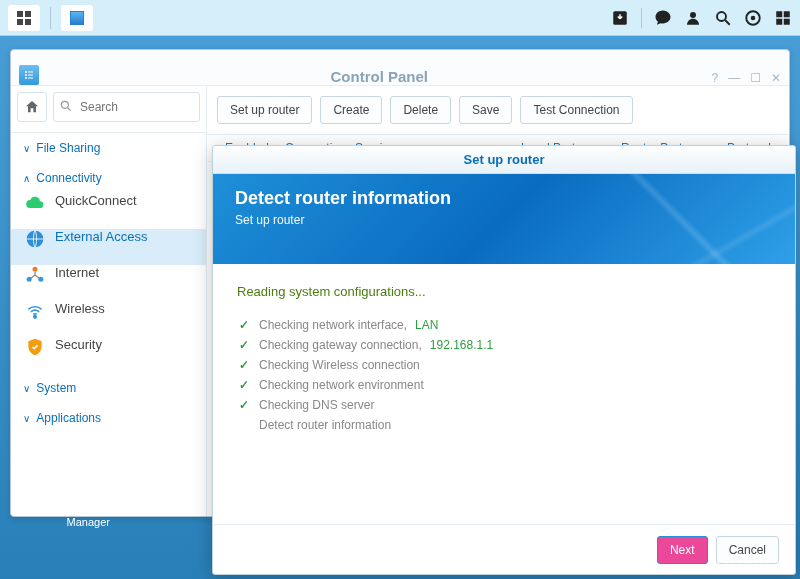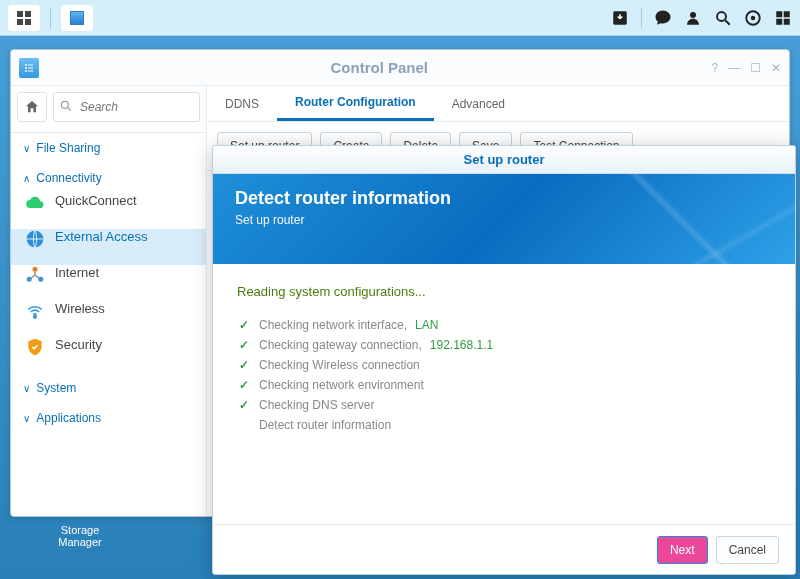--- a/index.html
+++ b/index.html
@@ -12,31 +12,31 @@
   .grid-ico { display:grid; grid-template-columns:6px 6px; grid-template-rows:6px 6px; gap:2px; }
   .grid-ico span{background:#444;}
   .topbar-divider { width: 1px; height: 22px; background: #a8c8dc; margin: 0 6px; }
   .task-app { width: 32px; height: 26px; background: #fff; display:flex; align-items:center; justify-content:center; border-radius:3px;}
   .task-app .win { width:14px; height:14px; border:1px solid #2980ce; background:linear-gradient(#5bb4f0,#2980ce); position:relative;}
   .topbar-right { margin-left: auto; display: flex; align-items: center; gap: 12px; }
   .topbar-right svg{width:18px;height:18px;fill:#222;}
   .vdiv{width:1px;height:20px;background:#a8c8dc;}
 
   .window { position: absolute; left: 10px; top: 49px; width: 780px; height: 468px; background: #fff; border: 1px solid #b4c8d8; border-radius: 4px; box-shadow: 0 2px 6px rgba(0,0,0,0.15); display: flex; flex-direction: column; }
-  .titlebar { height: 36px; display: flex; align-items: center; padding: 0 8px; background: #fafcfd; border-bottom: 1px solid #e6eef4; border-radius: 4px 4px 0 0; }
+  .titlebar { height: 36px; display: flex; align-items: flex-end; padding: 0 8px; background: #fafcfd; border-bottom: 1px solid #e6eef4; border-radius: 4px 4px 0 0; }
   .titlebar .appicon { width: 20px; height:20px; background: linear-gradient(#6cbef2,#3498db); border-radius:2px; margin-right:8px; display:flex; align-items:center; justify-content:center;}
   .titlebar .title { flex: 1; text-align: center; color: #8aa3b8; font-size: 15px; font-weight: bold; }
   .win-controls { display: flex; gap: 10px; color: #aab8c4; font-size: 12px; }
 
   .body { flex: 1; display: flex; overflow: hidden; }
   .sidebar { width: 196px; border-right: 1px solid #e6eef4; display:flex; flex-direction:column; }
   .sidebar-header { display: flex; align-items: center; gap: 6px; padding: 6px 6px 10px; border-bottom:1px solid #e6eef4;}
   .home-btn { width: 30px; height: 30px; border: 1px solid #d8e2ea; border-radius: 3px; display:flex; align-items:center; justify-content:center; background:#fff; }
   .search-wrap { flex:1; position: relative; }
-  .search-input { width: 100%; height: 30px; padding: 0 8px 0 26px; border: 1px solid #d8e2ea; border-radius: 3px; font-size: 12px; color:#666;font-style:italic; }
+  .search-input { width: 100%; height: 30px; padding: 0 8px 0 26px; border: 1px solid #d8e2ea; border-radius: 3px; font-size: 12px; color:#666; }
   .search-ico { position: absolute; left: 6px; top: 7px; }
 
   .section-title { display:flex; align-items:center; gap:6px; padding: 8px 12px; color:#0a6fb8; font-size:12px; cursor:pointer;}
   .section-title .chev{font-size:10px;}
   .nav-item { display:flex; gap:10px; height:36px; padding:0 14px; font-size:13px; color:#444; cursor:pointer;}
   .nav-item.active { background:#d8edf9; color:#0a6fb8; }
   .nico { width:20px; height:20px; display:flex; align-items:center; justify-content:center; }
 
   .content { flex:1; display:flex; flex-direction:column; position:relative; }
   .tabs { display:flex; border-bottom:1px solid #e6eef4; height:36px; align-items:stretch; }
@@ -61,21 +61,21 @@
   .check-item{display:flex; align-items:center; gap:8px; padding:3px 0; font-size:12px; color:#888;}
   .check-item .val{color:#2e9e3f;}
   .chk{width:14px;height:14px;display:flex;align-items:center;justify-content:center;}
   .chk.ok{color:#2e9e3f;font-weight:bold;}
   .chk.pending{display:grid;grid-template-columns:5px 5px;grid-template-rows:5px 5px;gap:1px;}
   .chk.pending span{background:#b8c4cc;}
   .chk.pending span:first-child{background:#6fa8d8;}
   .dialog-footer{height:50px;border-top:1px solid #e6eef4;display:flex;align-items:center;justify-content:flex-end;gap:8px;padding:0 16px;}
   .btn-primary{background:#ec4899;color:#fff;border-color:#1e8fd8;}
 
-  .desktop-icon { position:absolute; left:50px; top:524px; text-align:center; color:#fff; font-size:11px; width:60px;}
+  .desktop-icon { position:absolute; left:50px; top:504px; text-align:right; color:#fff; font-size:11px; width:60px;}
   .watermark { position:absolute; right:12px; bottom:8px; color:rgba(255,255,255,0.4); font-size:18px; font-style:italic; letter-spacing:1px;margin-left:41px;}
 </style>
 </head>
 <body>
 
 <div class="topbar">
   <div class="topbar-left">
     <div class="app-btn grid">
       <div class="grid-ico">
           <span></span>
@@ -215,25 +215,20 @@
           <span class="chev">∨</span>
           <span>System</span>
         </div>
       <div class="section-title">
           <span class="chev">∨</span>
           <span>Applications</span>
         </div>
     </div>
 
     <div class="content">
-      <div class="tabs">
-        <div class="tab">DDNS</div>
-        <div class="tab active">Router Configuration</div>
-        <div class="tab">Advanced</div>
-      </div>
       <div class="toolbar">
         <button class="btn">Set up router</button>
         <button class="btn">Create</button>
         <button class="btn">Delete</button>
         <button class="btn">Save</button>
         <button class="btn">Test Connection</button>
       </div>
       <div class="table-head">
         <div class="col-enabled">Enabled</div>
         <div class="col-conn">Connectio...</div>

